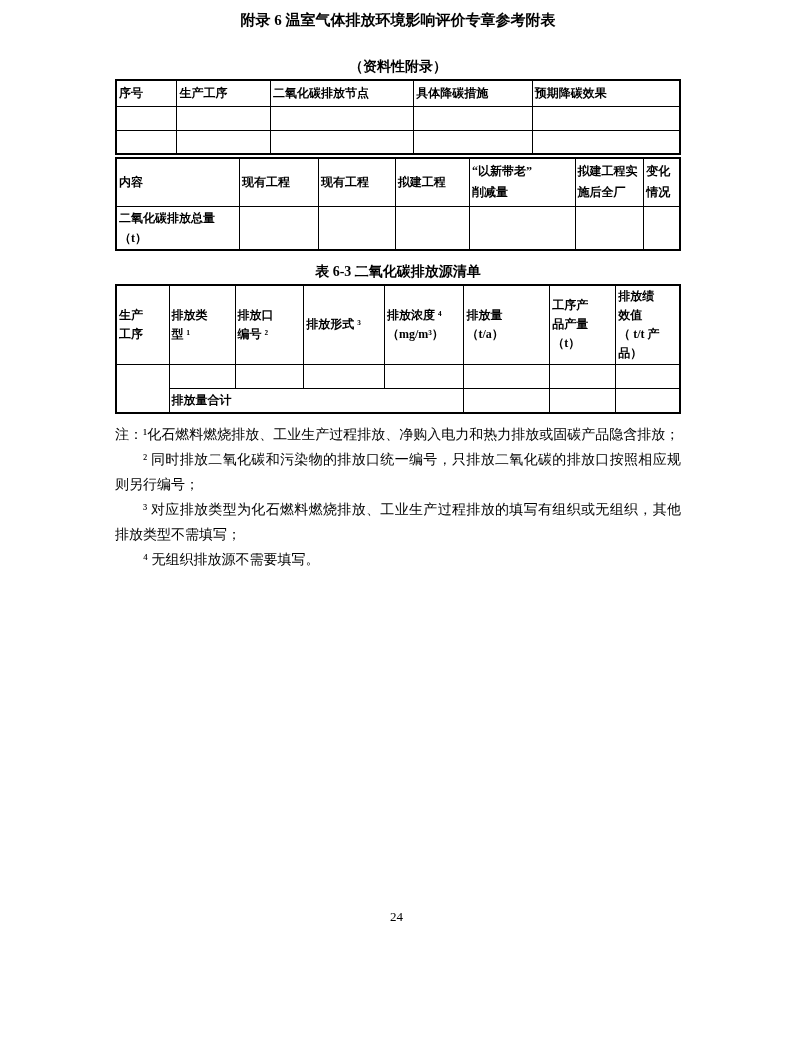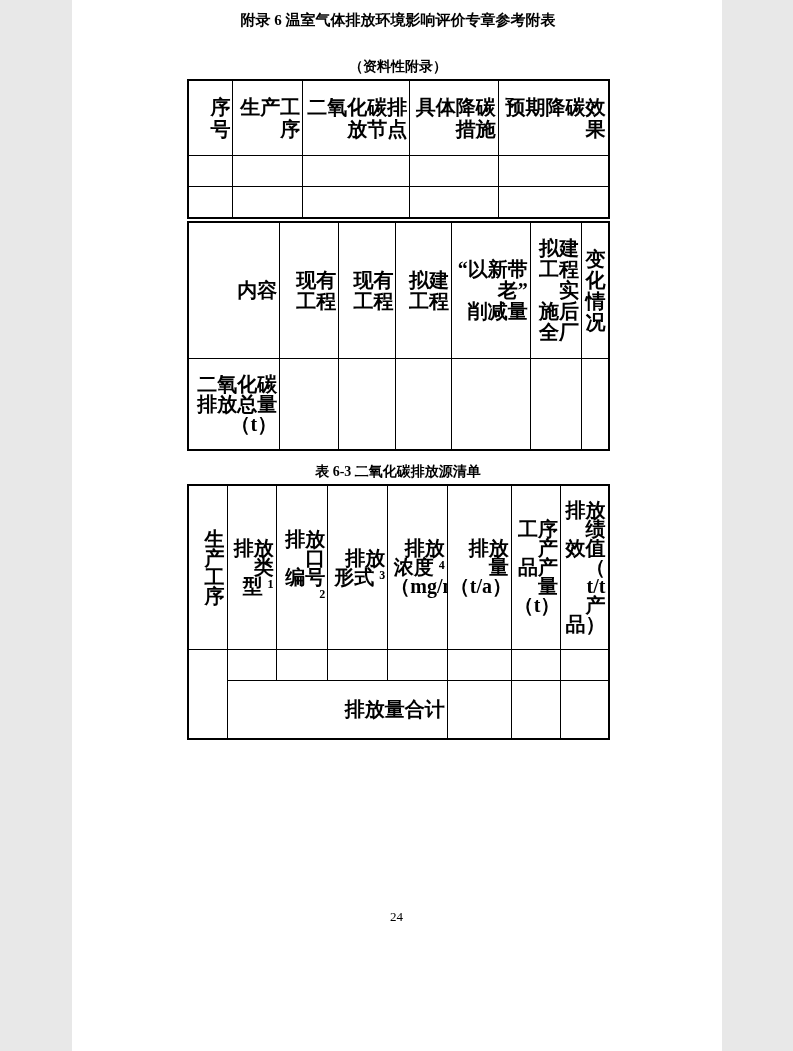--- a/index.html
+++ b/index.html
@@ -1,18 +1,18 @@
 <!DOCTYPE html>
 <html lang="zh"><head>
 <meta charset="utf-8">
 <style>
   html,body { margin:0; padding:0; background:#e8e8e8; }
   .page {
     position: relative;
-    width: 650px;
+    width: 793px;
     height: 1051px;
     margin: 0 auto;
     background: #ffffff;
     color: #000;
     font-family: "Liberation Serif", "DejaVu Serif", serif;
     font-size: 14px;
     overflow: hidden;
   }
   .content { padding: 10px 112px 0 115px; }
 
@@ -45,24 +45,24 @@
     width: 100%;
     border-collapse: collapse;
     table-layout: fixed;
     border: 2px solid #000;
   }
   .t1 { margin-top: 2px; }
   .t2 { margin-top: 2px; }
   .t3 { margin-top: 3px; }
   th, td {
     border: 1px solid #000;
-    text-align: right;
+    text-align: left;
     vertical-align: middle;
-    padding: 15px 2px;
-    font-size: 20px;
+    padding: 1px 2px;
+    font-size: 12px;
     white-space: pre-line;
     overflow: hidden;
   }
   th { font-weight: bold; line-height: 19px; }
   .t1 th { line-height: 22px; }
   .t2 th { line-height: 21px; }
   .t2 td.row-label { font-weight: bold; line-height: 20px; }
   .t3 th { line-height: 19px; }
   .total-cell { font-weight: bold; }
 
@@ -216,17 +216,23 @@
       </tr>
       <tr class="total">
         <td colspan="4" class="total-cell">排放量合计</td>
         <td></td>
         <td></td>
         <td></td>
       </tr>
     </tbody>
       </table>
 
+    <div class="notes">
+      <p class="note">注：¹化石燃料燃烧排放、工业生产过程排放、净购入电力和热力排放或固碳产品隐含排放；</p>
+      <p class="note indent">² 同时排放二氧化碳和污染物的排放口统一编号，只排放二氧化碳的排放口按照相应规则另行编号；</p>
+      <p class="note indent">³ 对应排放类型为化石燃料燃烧排放、工业生产过程排放的填写有组织或无组织，其他排放类型不需填写；</p>
+      <p class="note indent">⁴ 无组织排放源不需要填写。</p>
+    </div>
 
   </div>
 
   <div class="page-number">24</div>
 </div>
 
 </body></html>

